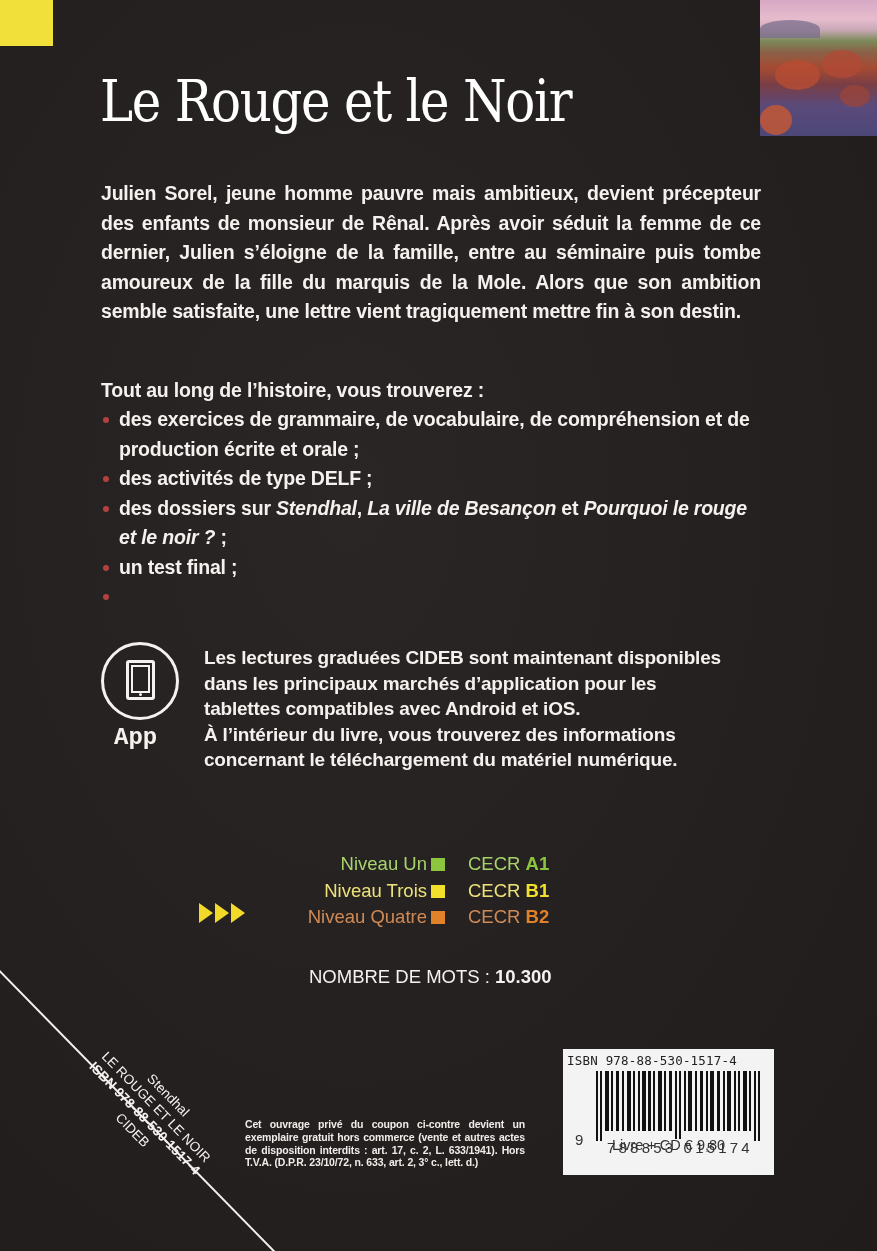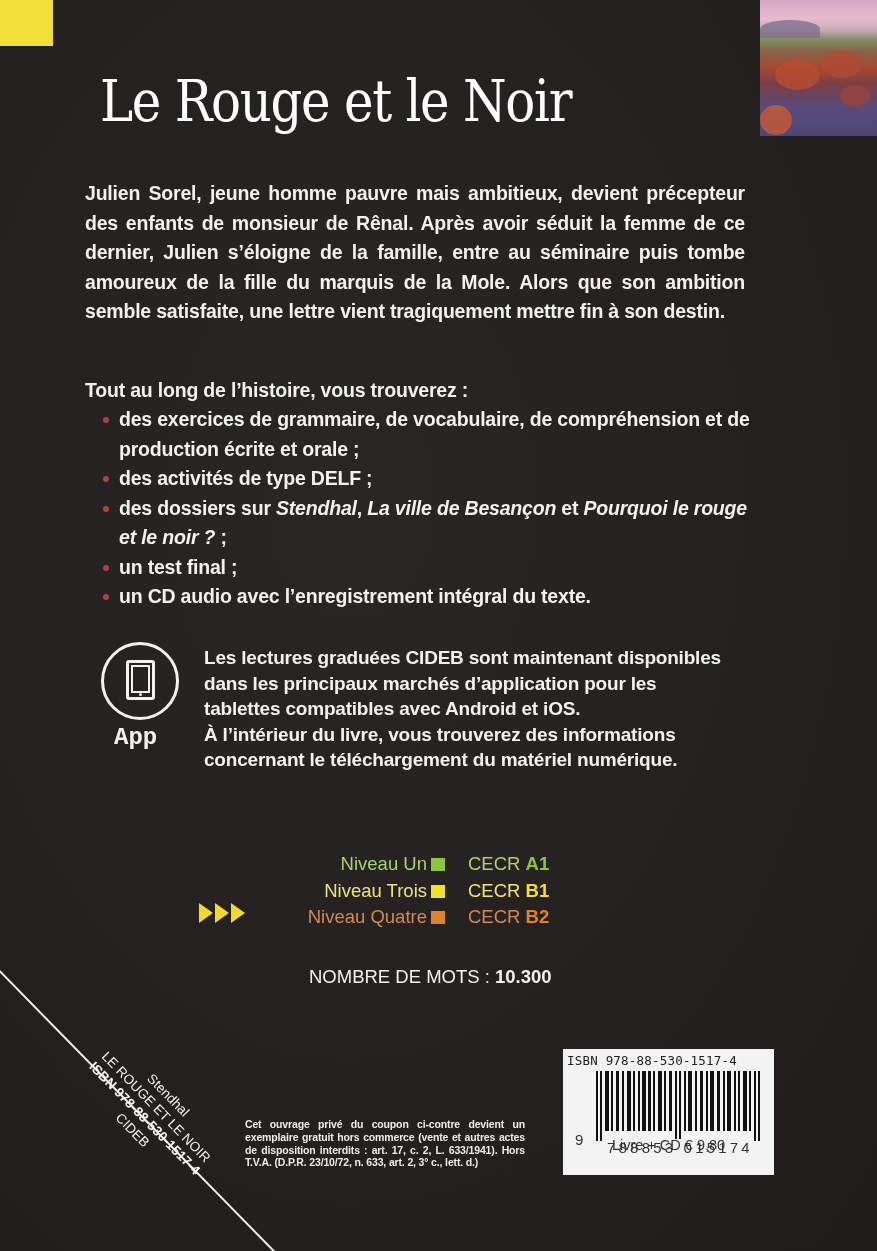--- a/index.html
+++ b/index.html
@@ -35,21 +35,21 @@
   .title {
     position: absolute; left: 100px; top: 72px;
     font-family: "DejaVu Serif", "Liberation Serif", serif;
     font-size: 58px; font-weight: normal; color: #ffffff;
     letter-spacing: -1.5px;
     transform: scaleX(0.86); transform-origin: left top;
     white-space: nowrap;
     line-height: 1;
   }
   .body-text {
-    position: absolute; left: 85px; width: 660px;
+    position: absolute; left: 101px; width: 660px;
     font-family: "Liberation Sans", sans-serif;
     font-size: 19.5px; line-height: 29.5px; color: #f4f1ee;
     font-weight: bold;
     letter-spacing: -0.2px;
   }
   .synopsis { top: 179px; text-align: justify; }
   .features-intro { top: 376px; }
   .features-list { position: absolute; left: 101px; top: 405px; width: 665px; list-style: none;
     font-family: "Liberation Sans", sans-serif; font-size: 19.5px; line-height: 29.5px; color: #f4f1ee; font-weight: bold; letter-spacing: -0.2px; }
   .features-list li { position: relative; padding-left: 18px; }
@@ -189,21 +189,20 @@
     <li>
       <span class="bullet"></span>
       <span>des dossiers sur </span><em>Stendhal</em><span>, </span><em>La ville de Besançon</em><span> et </span><em>Pourquoi le rouge et le noir ?</em><span> ;</span>
     </li>
     <li>
       <span class="bullet"></span>
       <span>un test final ;</span>
     </li>
     <li>
       <span class="bullet"></span>
-      <span>un CD audio avec l’enregistrement intégral du texte.</span>
     </li>
   </ul>
 
   <div class="app-icon">
     <div class="tablet">
       <div class="screen"></div>
       <div class="home"></div>
     </div>
   </div>
   <div class="app-label">App</div>

